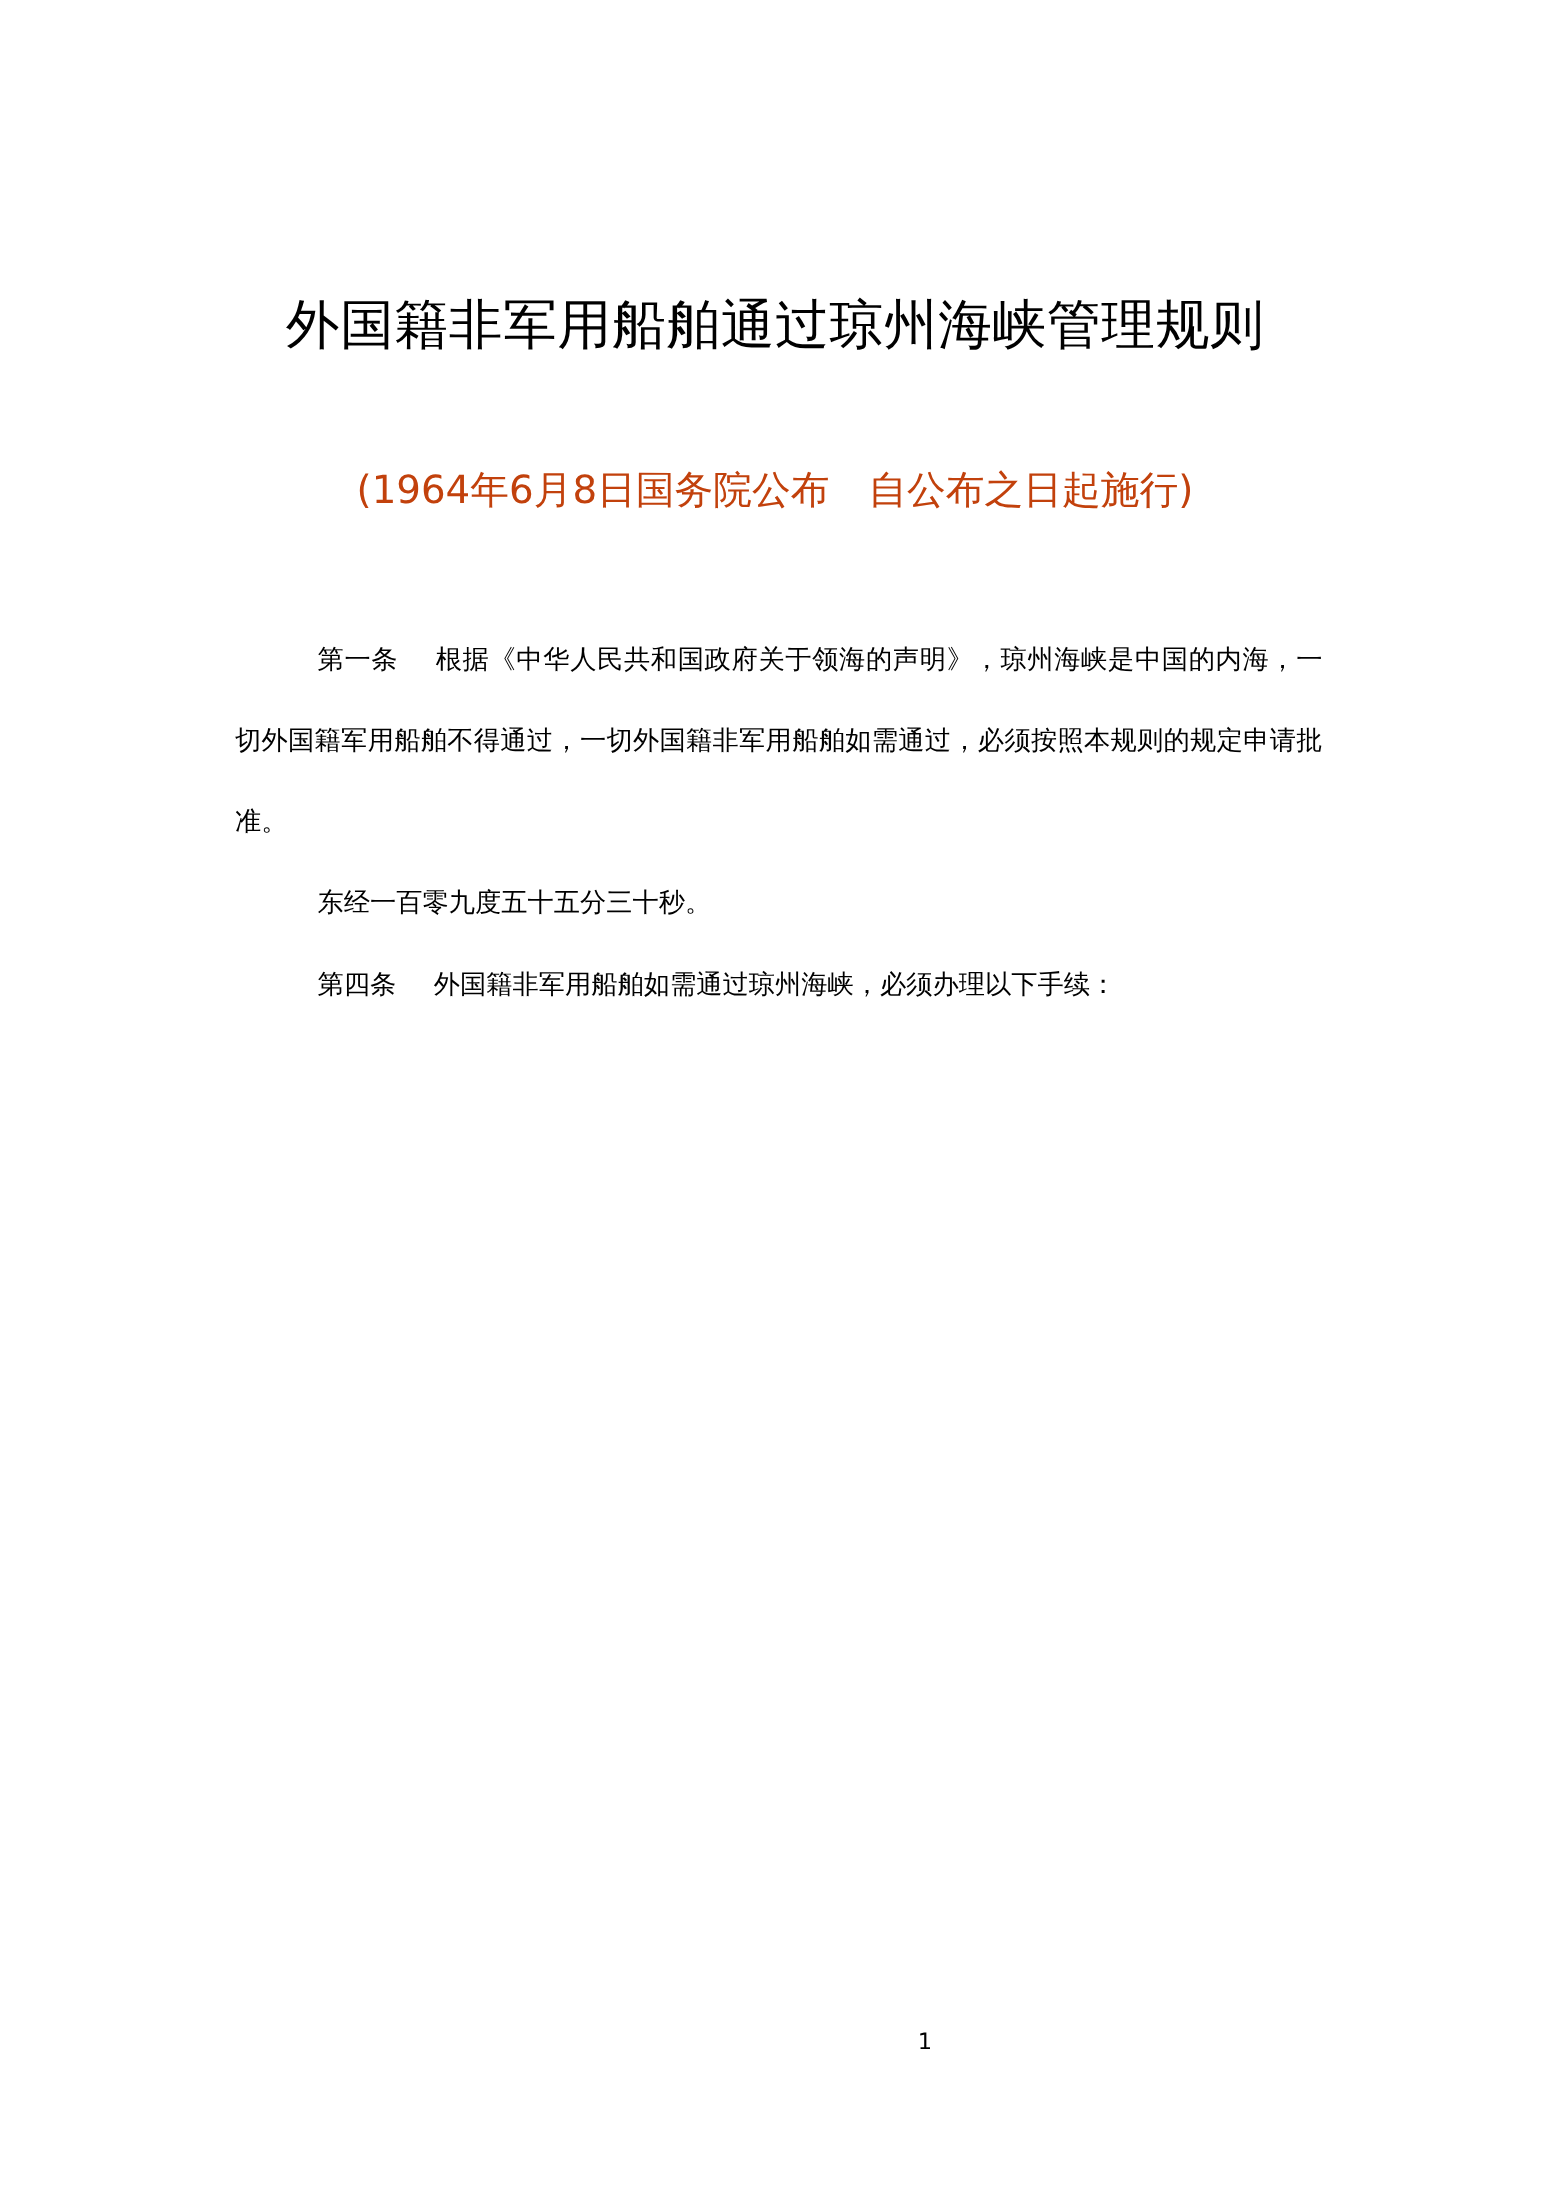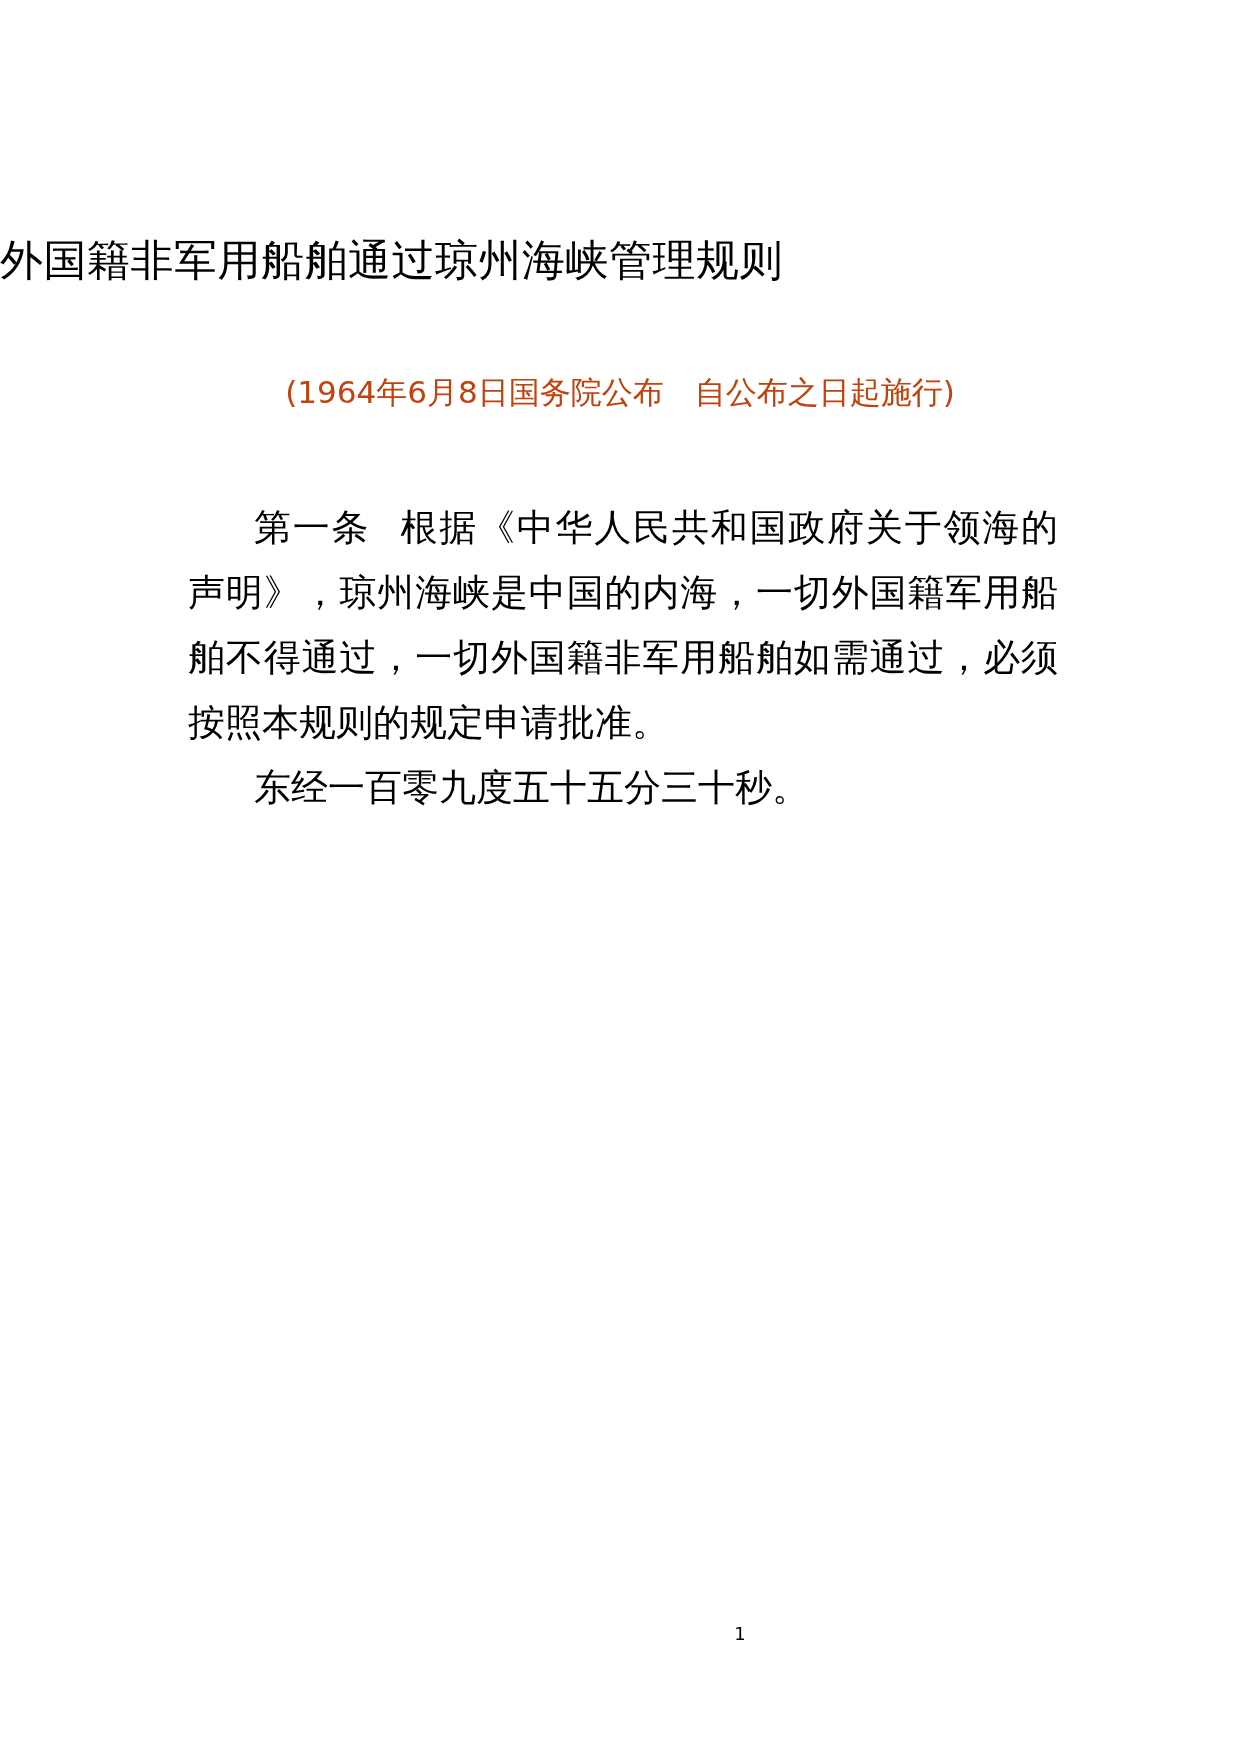--- a/index.html
+++ b/index.html
@@ -19,21 +19,21 @@
       left: 0; top: 0;
       width: 1240px;
       height: 1754px;
       background: #ffffff;
     }
     .title {
       position: absolute;
       left: 0;
       width: 1240px;
       top: 232px;
-      text-align: left;
+      text-align: center;
       font-family: "DejaVu Serif", "Liberation Serif", serif;
       font-size: 43px;
       line-height: 56px;
       letter-spacing: 0.5px;
       font-weight: normal;
       color: #000;
       margin: 0;
     }
     .subtitle {
       position: absolute;
@@ -47,21 +47,21 @@
       color: #c2410c;
       margin: 0;
       white-space: pre;
     }
     .body {
       position: absolute;
       left: 188px;
       top: 495px;
       width: 870px;
       font-family: "DejaVu Sans", "Liberation Sans", sans-serif;
-      font-size: 37px;
+      font-size: 21px;
       line-height: 65px;
       color: #000;
       text-align: justify;
       text-justify: inter-character;
     }
     .para {
       margin: 0;
       text-indent: 66px;
       white-space: normal;
     }
@@ -85,17 +85,18 @@
 
 <div class="page">
 
   <h1 class="title">外国籍非军用船舶通过琼州海峡管理规则</h1>
 
   <p class="subtitle">(1964年6月8日国务院公布　自公布之日起施行)</p>
 
   <div class="body">
     <p class="para"><span class="art-label">第一条</span><span>根据《中华人民共和国政府关于领海的声明》，琼州海峡是中国的内海，一切外国籍军用船舶不得通过，一切外国籍非军用船舶如需通过，必须按照本规则的规定申请批准。</span></p>
     <p class="para"><span>东经一百零九度五十五分三十秒。</span></p>
+    <p class="para"><span class="art-label">第四条</span><span>外国籍非军用船舶如需通过琼州海峡，必须办理以下手续：</span></p>
   </div>
 
   <div class="page-number">1</div>
 
 </div>
 
 </body></html>

